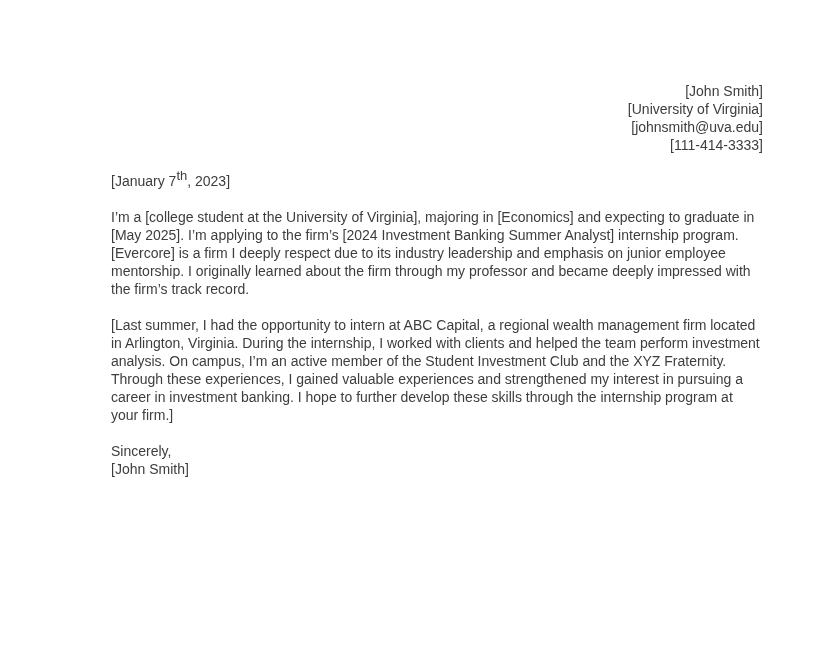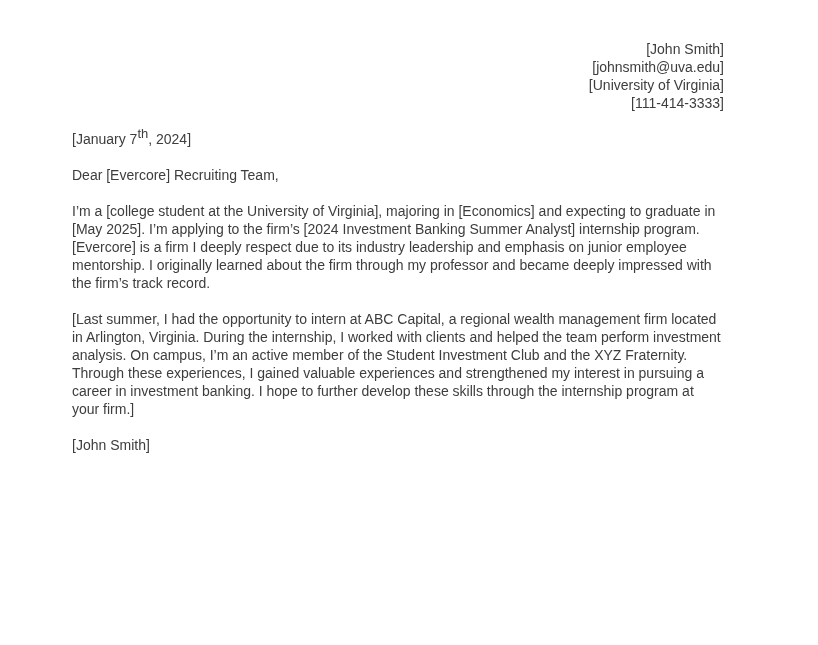--- a/index.html
+++ b/index.html
@@ -10,22 +10,22 @@
   body {
     width: 818px;
     height: 645px;
     overflow: hidden;
     font-family: "Liberation Sans", "DejaVu Sans", sans-serif;
     color: #3d3d3d;
   }
   .letter {
     box-sizing: border-box;
     width: 652px;
-    margin-left: 72px;
-    padding-top: 40px;
+    margin-left: 111px;
+    padding-top: 82px;
     font-size: 14px;
     line-height: 18px;
   }
   .sender-block {
     text-align: right;
     margin: 0 0 18px 0;
   }
   .sender-block div {
     white-space: nowrap;
   }
@@ -41,32 +41,32 @@
     margin: 0;
   }
 </style>
 </head>
 <body>
 
 <div class="letter">
 
   <div class="sender-block">
     <div>[John Smith]</div>
+    <div>[University of Virginia]</div>
     <div>[johnsmith@uva.edu]</div>
-    <div>[University of Virginia]</div>
     <div>[111-414-3333]</div>
   </div>
 
-  <p class="date-line"><span>[January 7</span><sup>th</sup><span>, 2024]</span></p>
+  <p class="date-line"><span>[January 7</span><sup>th</sup><span>, 2023]</span></p>
 
-  <p>Dear [Evercore] Recruiting Team,</p>
 
   <p>I’m a [college student at the University of Virginia], majoring in [Economics] and expecting to graduate in [May 2025]. I’m applying to the firm’s [2024 Investment Banking Summer Analyst] internship program. [Evercore] is a firm I deeply respect due to its industry leadership and emphasis on junior employee mentorship. I originally learned about the firm through my professor and became deeply impressed with the firm’s track record.</p>
 
 
   <p>[Last summer, I had the opportunity to intern at ABC Capital, a regional wealth management firm located in Arlington, Virginia. During the internship, I worked with clients and helped the team perform investment analysis. On campus, I’m an active member of the Student Investment Club and the XYZ Fraternity. Through these experiences, I gained valuable experiences and strengthened my interest in pursuing a career in investment banking. I hope to further develop these skills through the internship program at your firm.]</p>
 
 
   <div class="closing-block">
+    <p>Sincerely,</p>
     <p>[John Smith]</p>
   </div>
 
 </div>
 
 </body></html>

